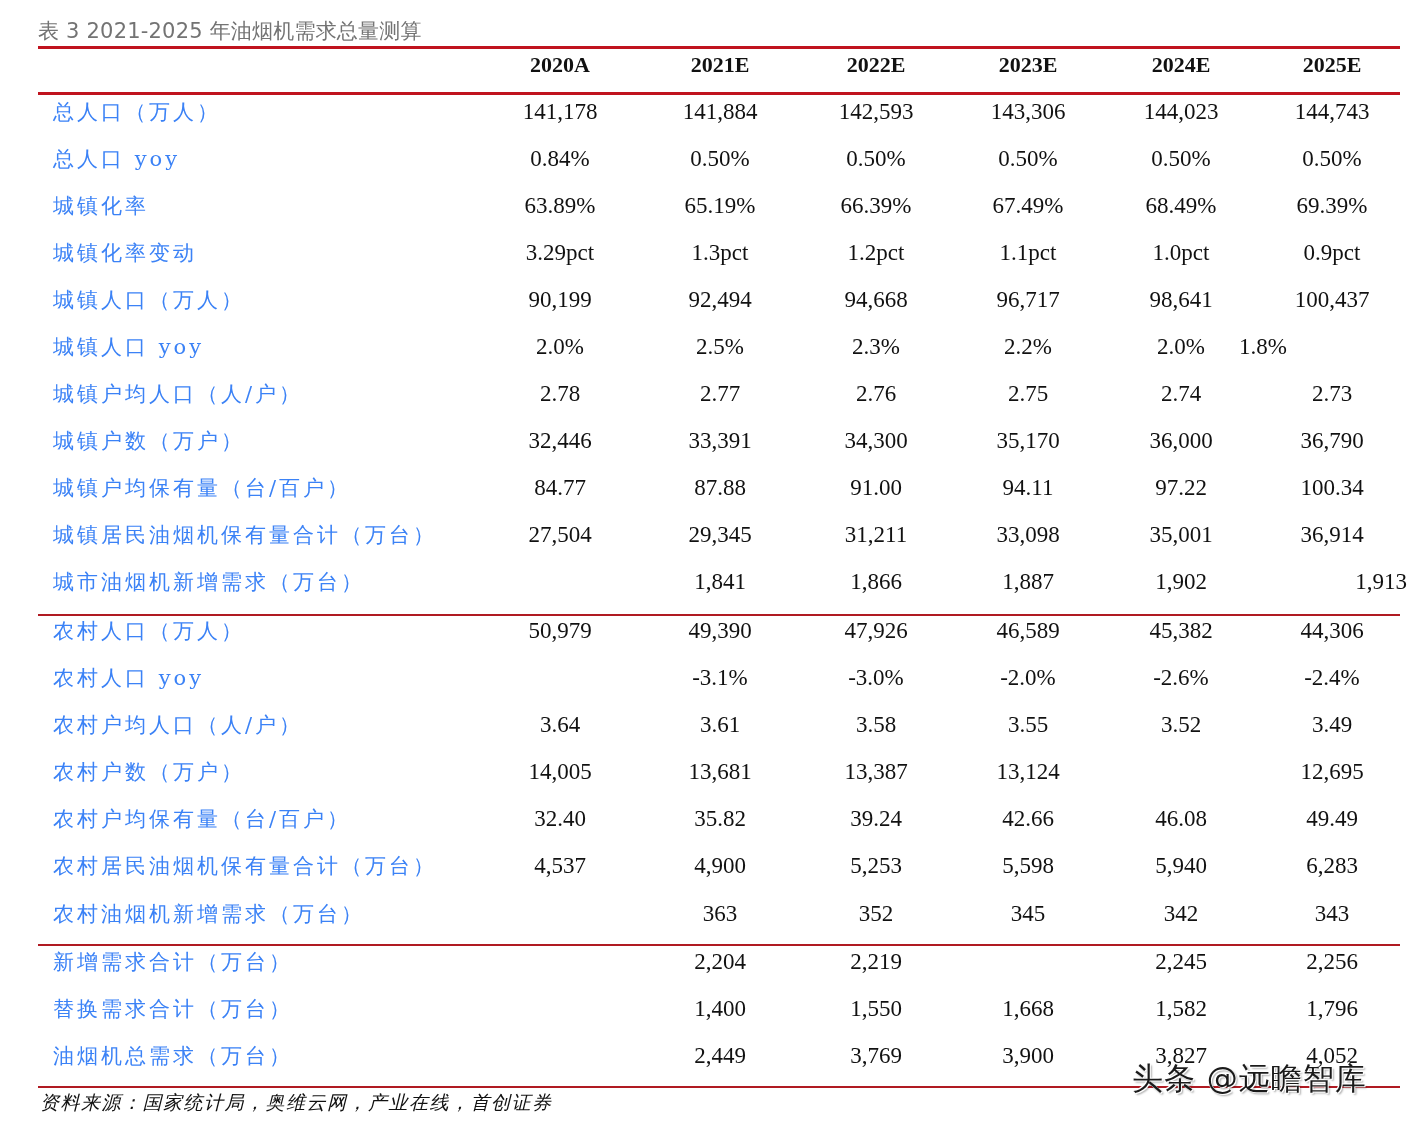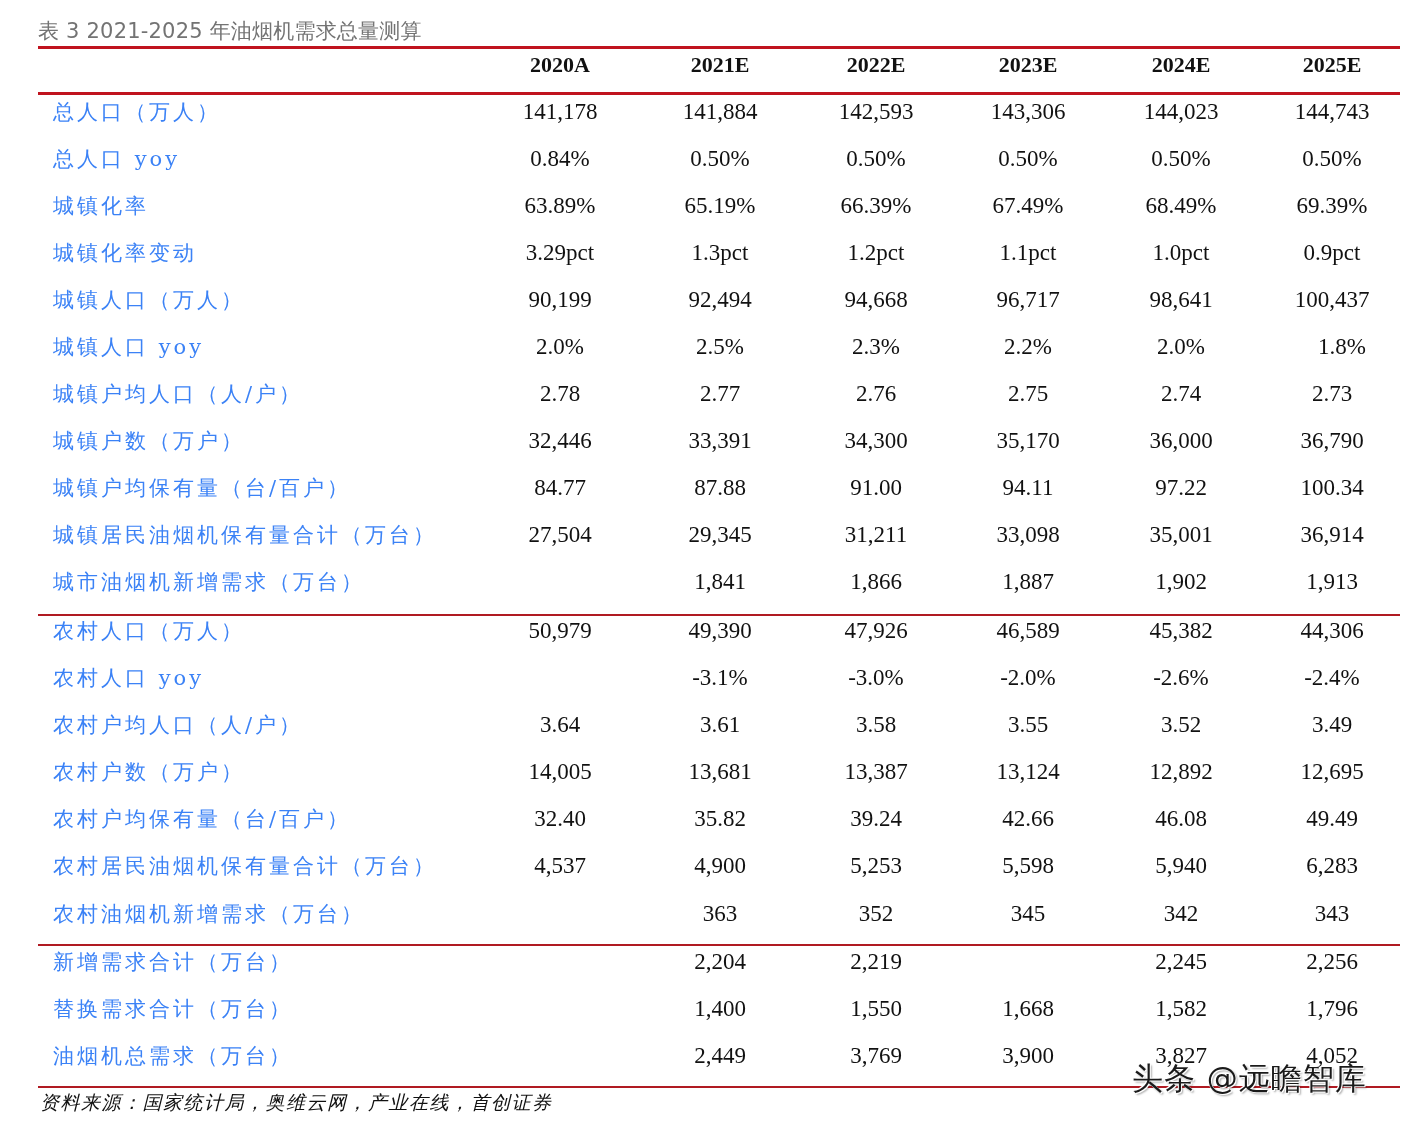--- a/index.html
+++ b/index.html
@@ -113,21 +113,21 @@
       <div class="cell" style="left: 1143px;">98,641</div>
       <div class="cell" style="left: 1294px;">100,437</div>
     </div>
     <div class="row" style="top: 333px;">
       <div class="row-label">城镇人口 yoy</div>
       <div class="cell" style="left: 522px;">2.0%</div>
       <div class="cell" style="left: 682px;">2.5%</div>
       <div class="cell" style="left: 838px;">2.3%</div>
       <div class="cell" style="left: 990px;">2.2%</div>
       <div class="cell" style="left: 1143px;">2.0%</div>
-      <div class="cell" style="left: 1304px;">1.8%</div>
+      <div class="cell" style="left: 1225px;">1.8%</div>
     </div>
     <div class="row" style="top: 380px;">
       <div class="row-label">城镇户均人口（人/户）</div>
       <div class="cell" style="left: 522px;">2.78</div>
       <div class="cell" style="left: 682px;">2.77</div>
       <div class="cell" style="left: 838px;">2.76</div>
       <div class="cell" style="left: 990px;">2.75</div>
       <div class="cell" style="left: 1143px;">2.74</div>
       <div class="cell" style="left: 1294px;">2.73</div>
     </div>
@@ -158,21 +158,21 @@
       <div class="cell" style="left: 1143px;">35,001</div>
       <div class="cell" style="left: 1294px;">36,914</div>
     </div>
     <div class="row" style="top: 568px;">
       <div class="row-label">城市油烟机新增需求（万台）</div>
       <div class="cell" style="left: 522px;"></div>
       <div class="cell" style="left: 682px;">1,841</div>
       <div class="cell" style="left: 838px;">1,866</div>
       <div class="cell" style="left: 990px;">1,887</div>
       <div class="cell" style="left: 1143px;">1,902</div>
-      <div class="cell" style="left: 1294px;">1,913</div>
+      <div class="cell" style="left: 1294px; text-align: right;">1,913</div>
     </div>
     <div class="rule thin" style="top: 614px;"></div>
     <div class="row" style="top: 617px;">
       <div class="row-label">农村人口（万人）</div>
       <div class="cell" style="left: 522px;">50,979</div>
       <div class="cell" style="left: 682px;">49,390</div>
       <div class="cell" style="left: 838px;">47,926</div>
       <div class="cell" style="left: 990px;">46,589</div>
       <div class="cell" style="left: 1143px;">45,382</div>
       <div class="cell" style="left: 1294px;">44,306</div>
@@ -194,21 +194,20 @@
       <div class="cell" style="left: 990px;">3.55</div>
       <div class="cell" style="left: 1143px;">3.52</div>
       <div class="cell" style="left: 1294px;">3.49</div>
     </div>
     <div class="row" style="top: 758px;">
       <div class="row-label">农村户数（万户）</div>
       <div class="cell" style="left: 522px;">14,005</div>
       <div class="cell" style="left: 682px;">13,681</div>
       <div class="cell" style="left: 838px;">13,387</div>
       <div class="cell" style="left: 990px;">13,124</div>
-      <div class="cell" style="left: 1143px;">12,892</div>
       <div class="cell" style="left: 1294px;">12,695</div>
     </div>
     <div class="row" style="top: 805px;">
       <div class="row-label">农村户均保有量（台/百户）</div>
       <div class="cell" style="left: 522px;">32.40</div>
       <div class="cell" style="left: 682px;">35.82</div>
       <div class="cell" style="left: 838px;">39.24</div>
       <div class="cell" style="left: 990px;">42.66</div>
       <div class="cell" style="left: 1143px;">46.08</div>
       <div class="cell" style="left: 1294px;">49.49</div>

